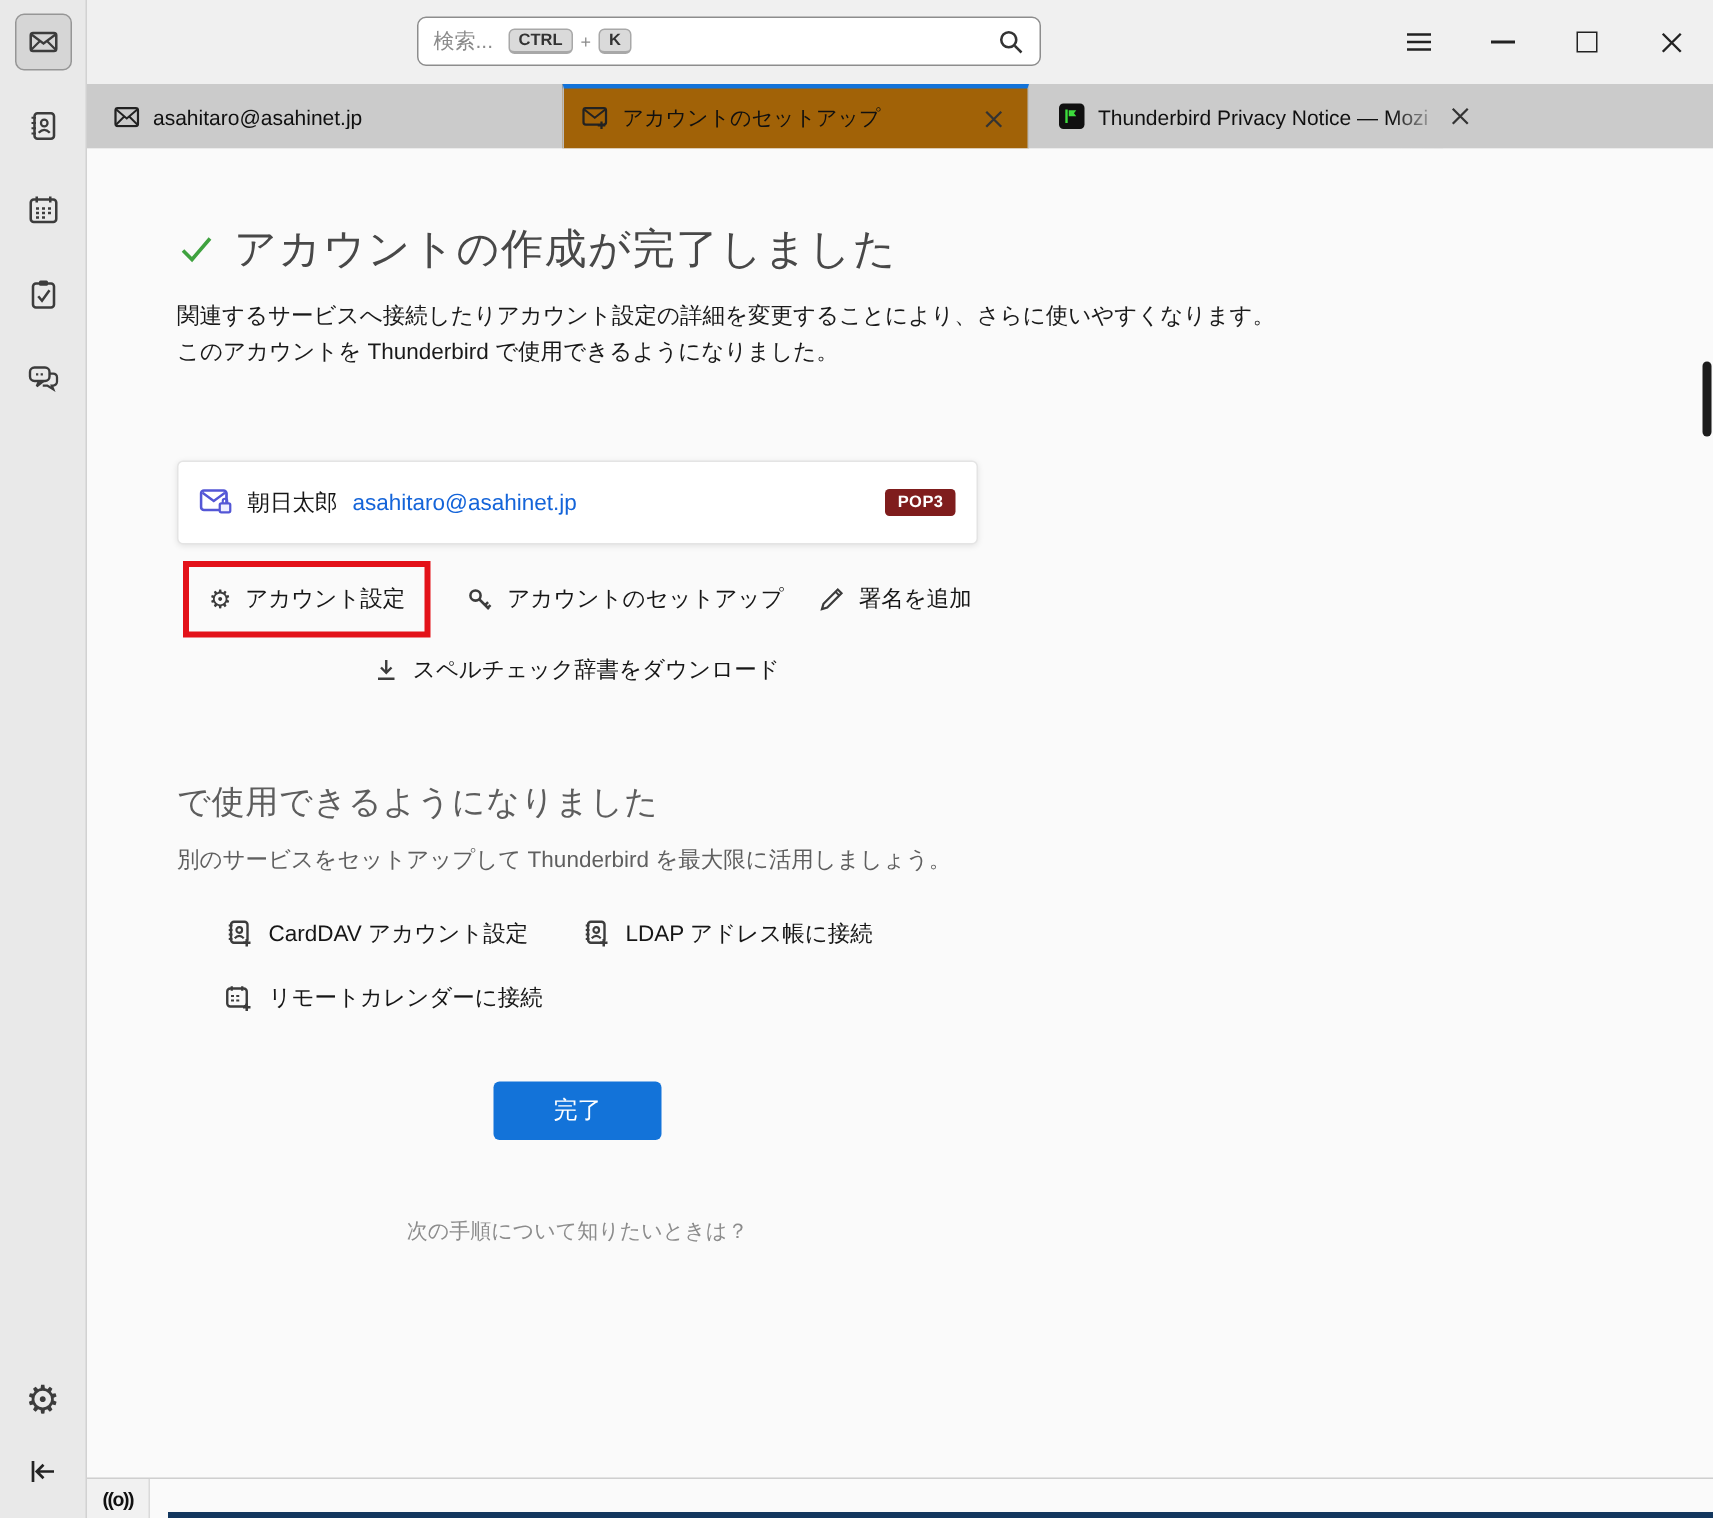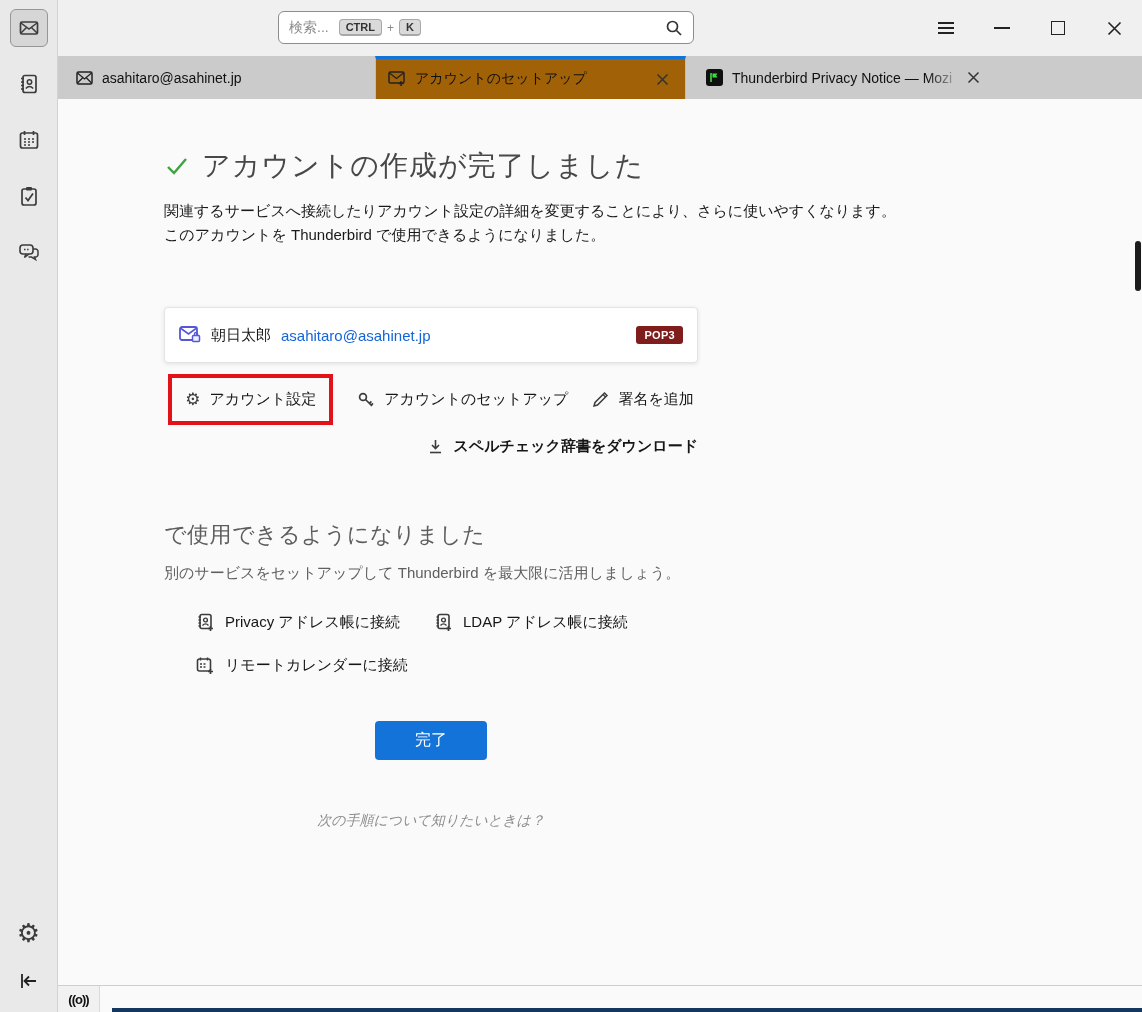--- a/index.html
+++ b/index.html
@@ -37,52 +37,52 @@
   .tab { display:flex; align-items:center; gap:9px; font-size:14px; color:#101010; padding:0 12px; position:relative; }
   .tab-1 { margin-left:6px; width:311px; }
   .tab-2 { width:311px; background:#a16207; border-top:3px solid #1373d9; border-left:1px solid #bdbdbd; border-right:1px solid #bdbdbd; }
   .tab-3 { margin-left:8px; width:302px; }
   .tab-label { white-space:nowrap; overflow:hidden; flex:1; }
   .tab-close { margin-left:auto; display:flex; padding:4px; }
   .tab-fade { position:absolute; right:34px; top:0; bottom:0; width:34px; background:linear-gradient(to right, rgba(203,203,203,0), #cbcbcb); }
   .favicon-dark { width:17px; height:17px; background:#101010; border-radius:3px; flex:0 0 auto; display:flex; align-items:center; justify-content:center; }
 
   
-  .content { position:absolute; top:99px; left:0; right:0; bottom:27px; background:#fafafa; overflow:hidden;padding-left:46px; }
+  .content { position:absolute; top:99px; left:0; right:0; bottom:27px; background:#fafafa; overflow:hidden; }
   .scroll-thumb { position:absolute; right:1px; top:142px; width:6px; height:50px; background:#1c1c1c; border-radius:3px; }
   .pane { margin:48px 0 0 60px; width:534px; }
 
   .h1-row { display:flex; align-items:center; gap:12px; }
   .h1 { font-size:28px; font-weight:400; color:#484848; letter-spacing:1px; }
   .intro { margin-top:14px; font-size:15px; color:#191919; line-height:1.6; white-space:nowrap; }
 
   .account-card { margin-top:60px; height:56px; background:#fff; border:1px solid #e4e4e4; border-radius:4px; box-shadow:0 1px 4px rgba(0,0,0,.10); display:flex; align-items:center; gap:10px; padding:0 14px; }
   .acct-name { font-size:15px; color:#161616; }
   .acct-email { font-size:15px; color:#1464d9; }
   .badge { margin-left:auto; background:#7f1d1d; color:#fff; font-size:11px; font-weight:bold; padding:3px 8px; border-radius:3px; letter-spacing:.3px; }
 
   .actions-row { margin-top:11px; display:flex; align-items:center; justify-content:center; gap:24px; }
   .action { display:flex; align-items:center; gap:9px; font-size:15px; color:#161616; white-space:nowrap; }
   .red-box { border:4px solid #e31219; padding:12px 13px; display:flex; }
   .icon-glyph { font-size:17px; color:#3c3c3c; line-height:1; }
 
-  .spell-row { margin-top:12px; display:flex; justify-content:flex-end;font-weight:bold; }
+  .spell-row { margin-top:12px; display:flex; justify-content:center; }
   .spell-link { display:flex; align-items:center; gap:10px; font-size:15px; color:#161616; }
 
   .services { margin-top:64px; }
   .services-h2 { font-size:22px; font-weight:400; color:#5d5d5d; letter-spacing:.5px; }
   .services-sub { margin-top:14px; font-size:15px; color:#5f5f5f; white-space:nowrap; }
   .svc-grid { margin:30px 0 0 32px; display:grid; grid-template-columns:238px auto; row-gap:24px; justify-content:start; }
   .svc-link { display:flex; align-items:center; gap:10px; font-size:15px; color:#161616; white-space:nowrap; }
 
   .finish-row { margin-top:46px; text-align:center; }
   .finish-btn { background:#1373d9; color:#fff; border:none; border-radius:4px; font-size:16px; padding:9px 40px; font-family:inherit; }
 
   .footer { margin-top:52px; text-align:center; }
-  .footer-q { font-size:14px; color:#8c8c8c;font-style:italic; }
+  .footer-q { font-size:14px; color:#8c8c8c; }
   .footer-links { margin-top:7px; font-size:14px; color:#222; }
   .flink { color:#0b5bd3; text-decoration:underline; font-weight:bold; }
   .fsep { color:#555; margin:0 4px; }
 
   
   .statusbar { position:absolute; left:0; right:0; bottom:0; height:27px; background:#fafafa; border-top:1px solid #cfcfcf; display:flex; }
   .status-net { width:42px; border-right:1px solid #dadada; background:#f1f1f1; display:flex; align-items:center; justify-content:center; font-size:13px; font-weight:bold; color:#111; letter-spacing:-1px; }
   .taskbar-sliver { position:absolute; left:112px; right:0; bottom:0; height:4px; background:#13375e; z-index:9; }
 
   svg.i { display:block; }
@@ -310,21 +310,21 @@
             <span class="svc-link">
               <span>
                   <svg class="i" width="19" height="19" viewBox="0 0 19 19">
                     <rect x="4" y="1.5" width="11" height="14" rx="2" fill="none" stroke="#3c3c3c" stroke-width="1.6"></rect>
                     <path d="M2.5 4 h2.5 M2.5 7 h2.5 M2.5 10 h2.5 M2.5 13 h2.5" stroke="#3c3c3c" stroke-width="1.3"></path>
                     <circle cx="9.5" cy="7" r="1.9" fill="none" stroke="#3c3c3c" stroke-width="1.4"></circle>
                     <path d="M6.5 12.5 q3 -3.2 6 0" fill="none" stroke="#3c3c3c" stroke-width="1.4"></path>
                     <path d="M14.5 13 v5 M12 15.5 h5" stroke="#3c3c3c" stroke-width="1.7"></path>
                   </svg>
                 </span>
-              <span>Privacy アドレス帳に接続</span>
+              <span>CardDAV アカウント設定</span>
             </span>
             <span class="svc-link">
               <span>
                   <svg class="i" width="19" height="19" viewBox="0 0 19 19">
                     <rect x="4" y="1.5" width="11" height="14" rx="2" fill="none" stroke="#3c3c3c" stroke-width="1.6"></rect>
                     <path d="M2.5 4 h2.5 M2.5 7 h2.5 M2.5 10 h2.5 M2.5 13 h2.5" stroke="#3c3c3c" stroke-width="1.3"></path>
                     <circle cx="9.5" cy="7" r="1.9" fill="none" stroke="#3c3c3c" stroke-width="1.4"></circle>
                     <path d="M6.5 12.5 q3 -3.2 6 0" fill="none" stroke="#3c3c3c" stroke-width="1.4"></path>
                     <path d="M14.5 13 v5 M12 15.5 h5" stroke="#3c3c3c" stroke-width="1.7"></path>
                   </svg>

